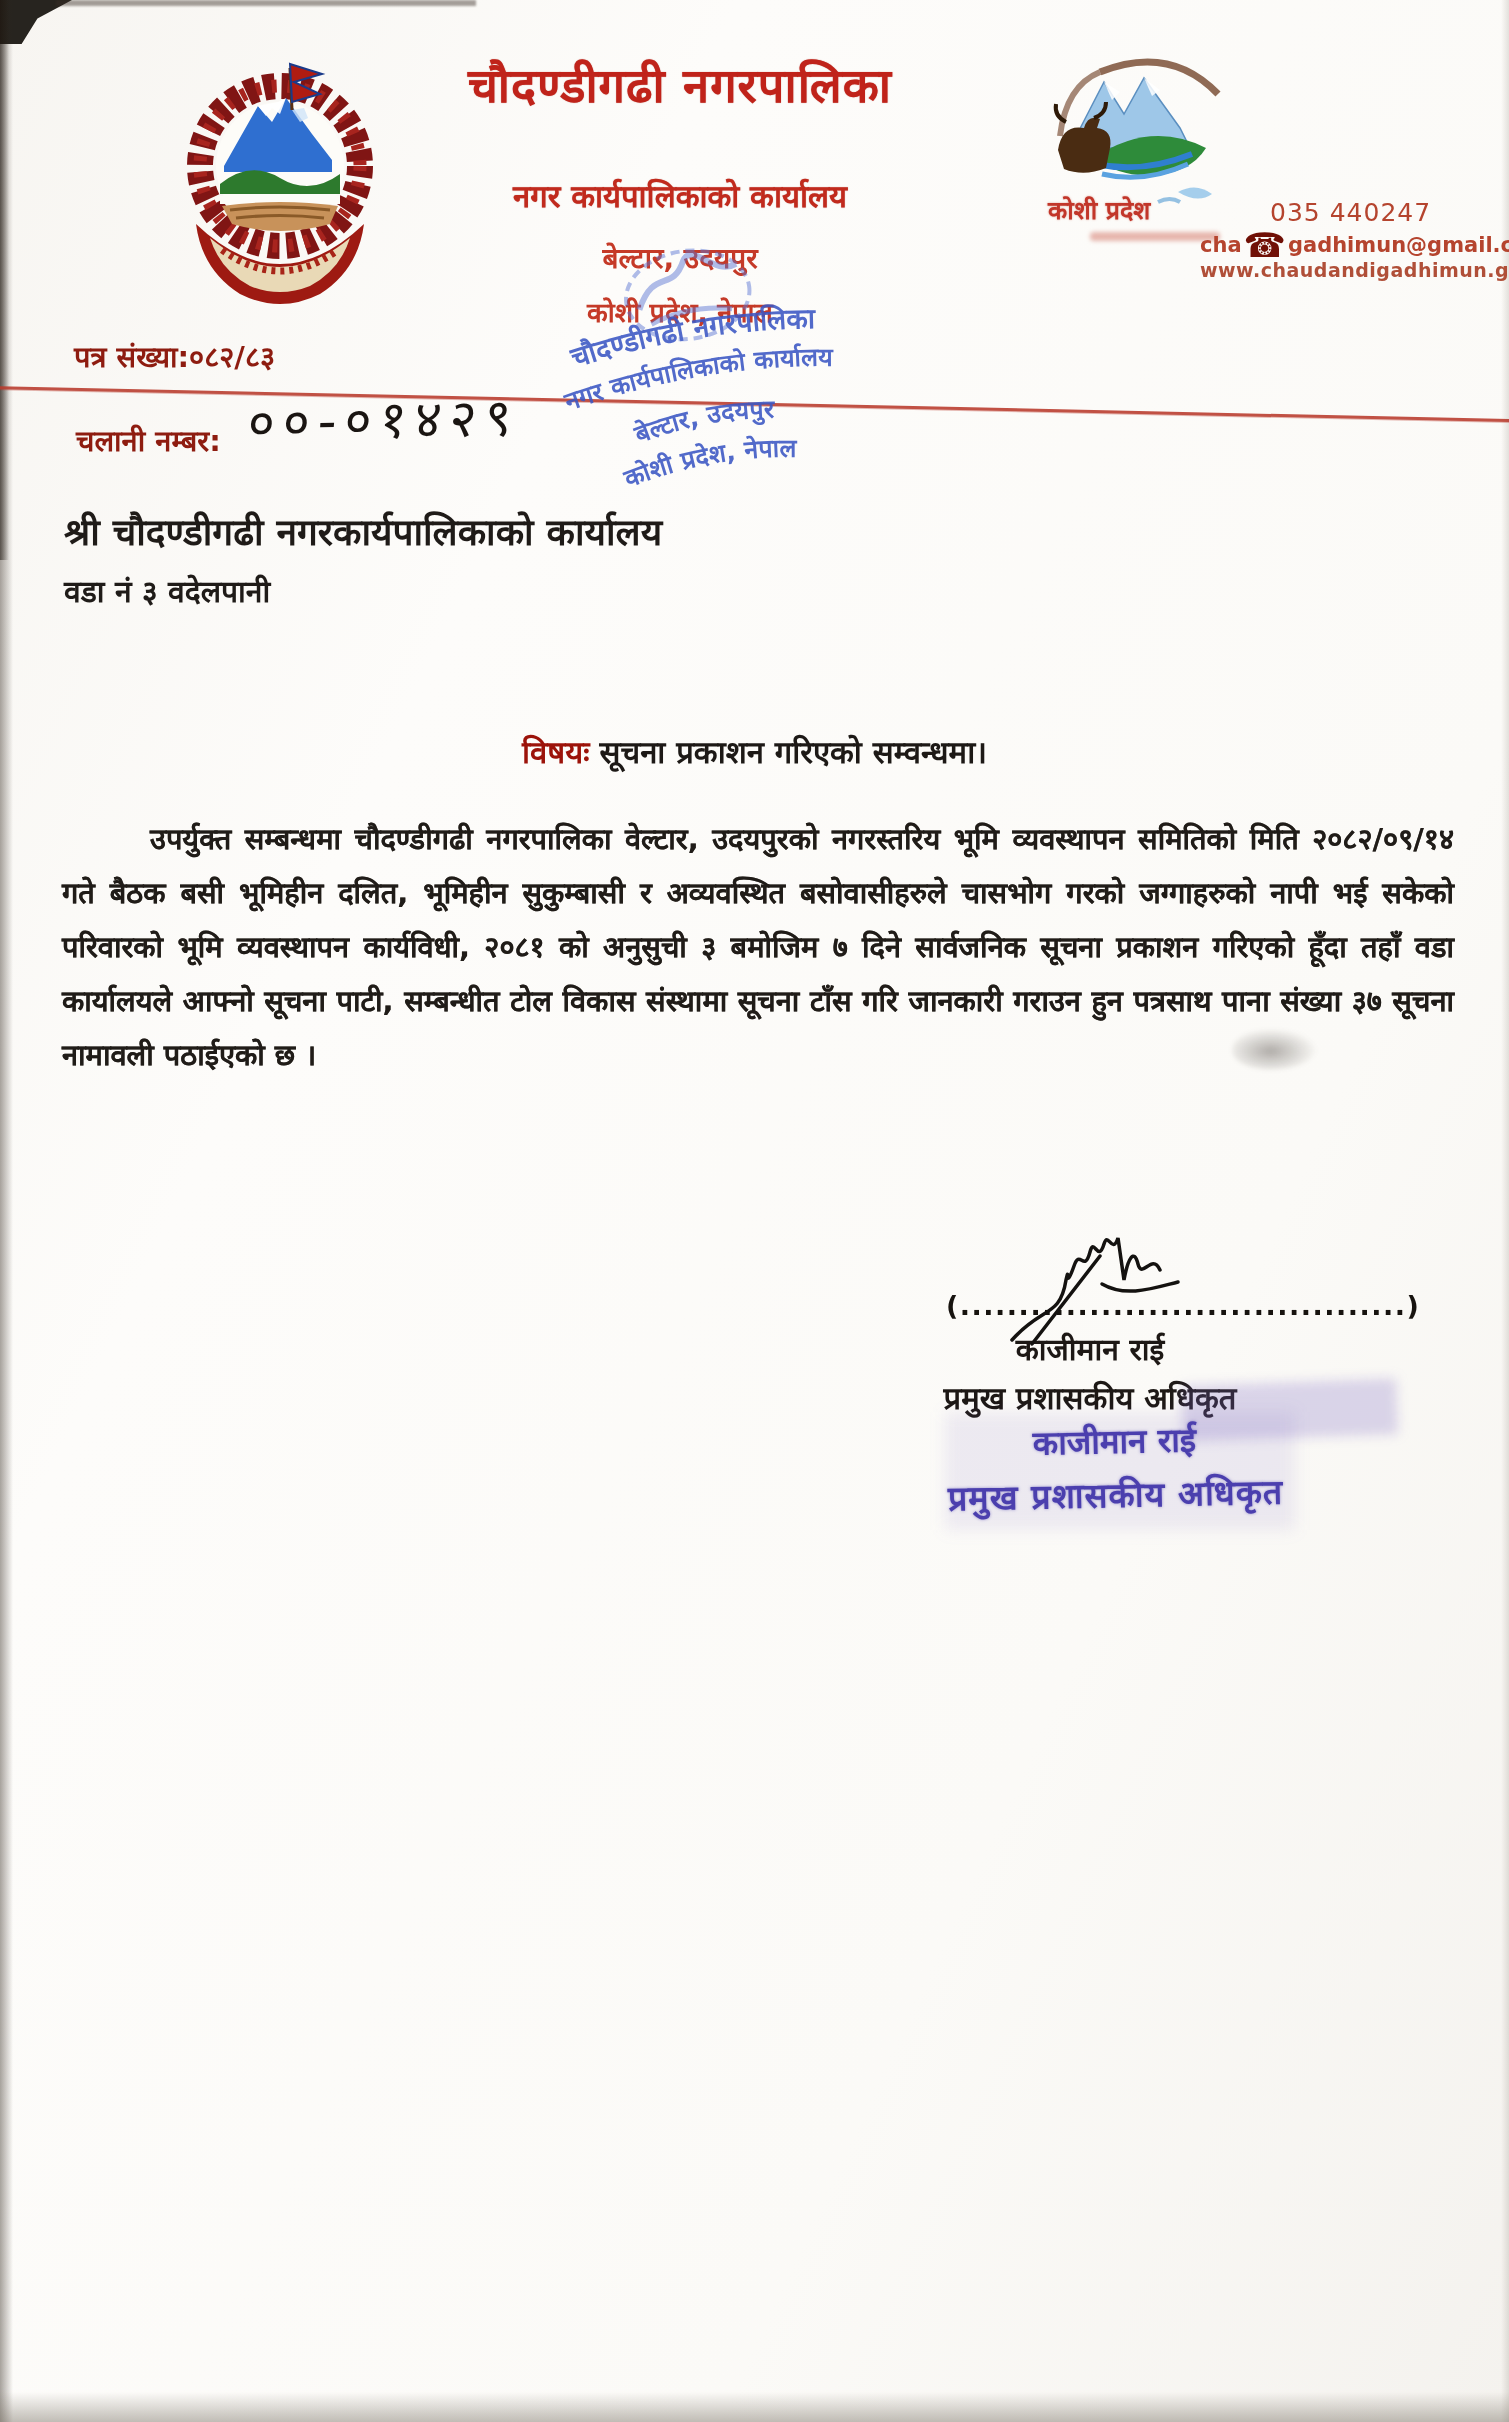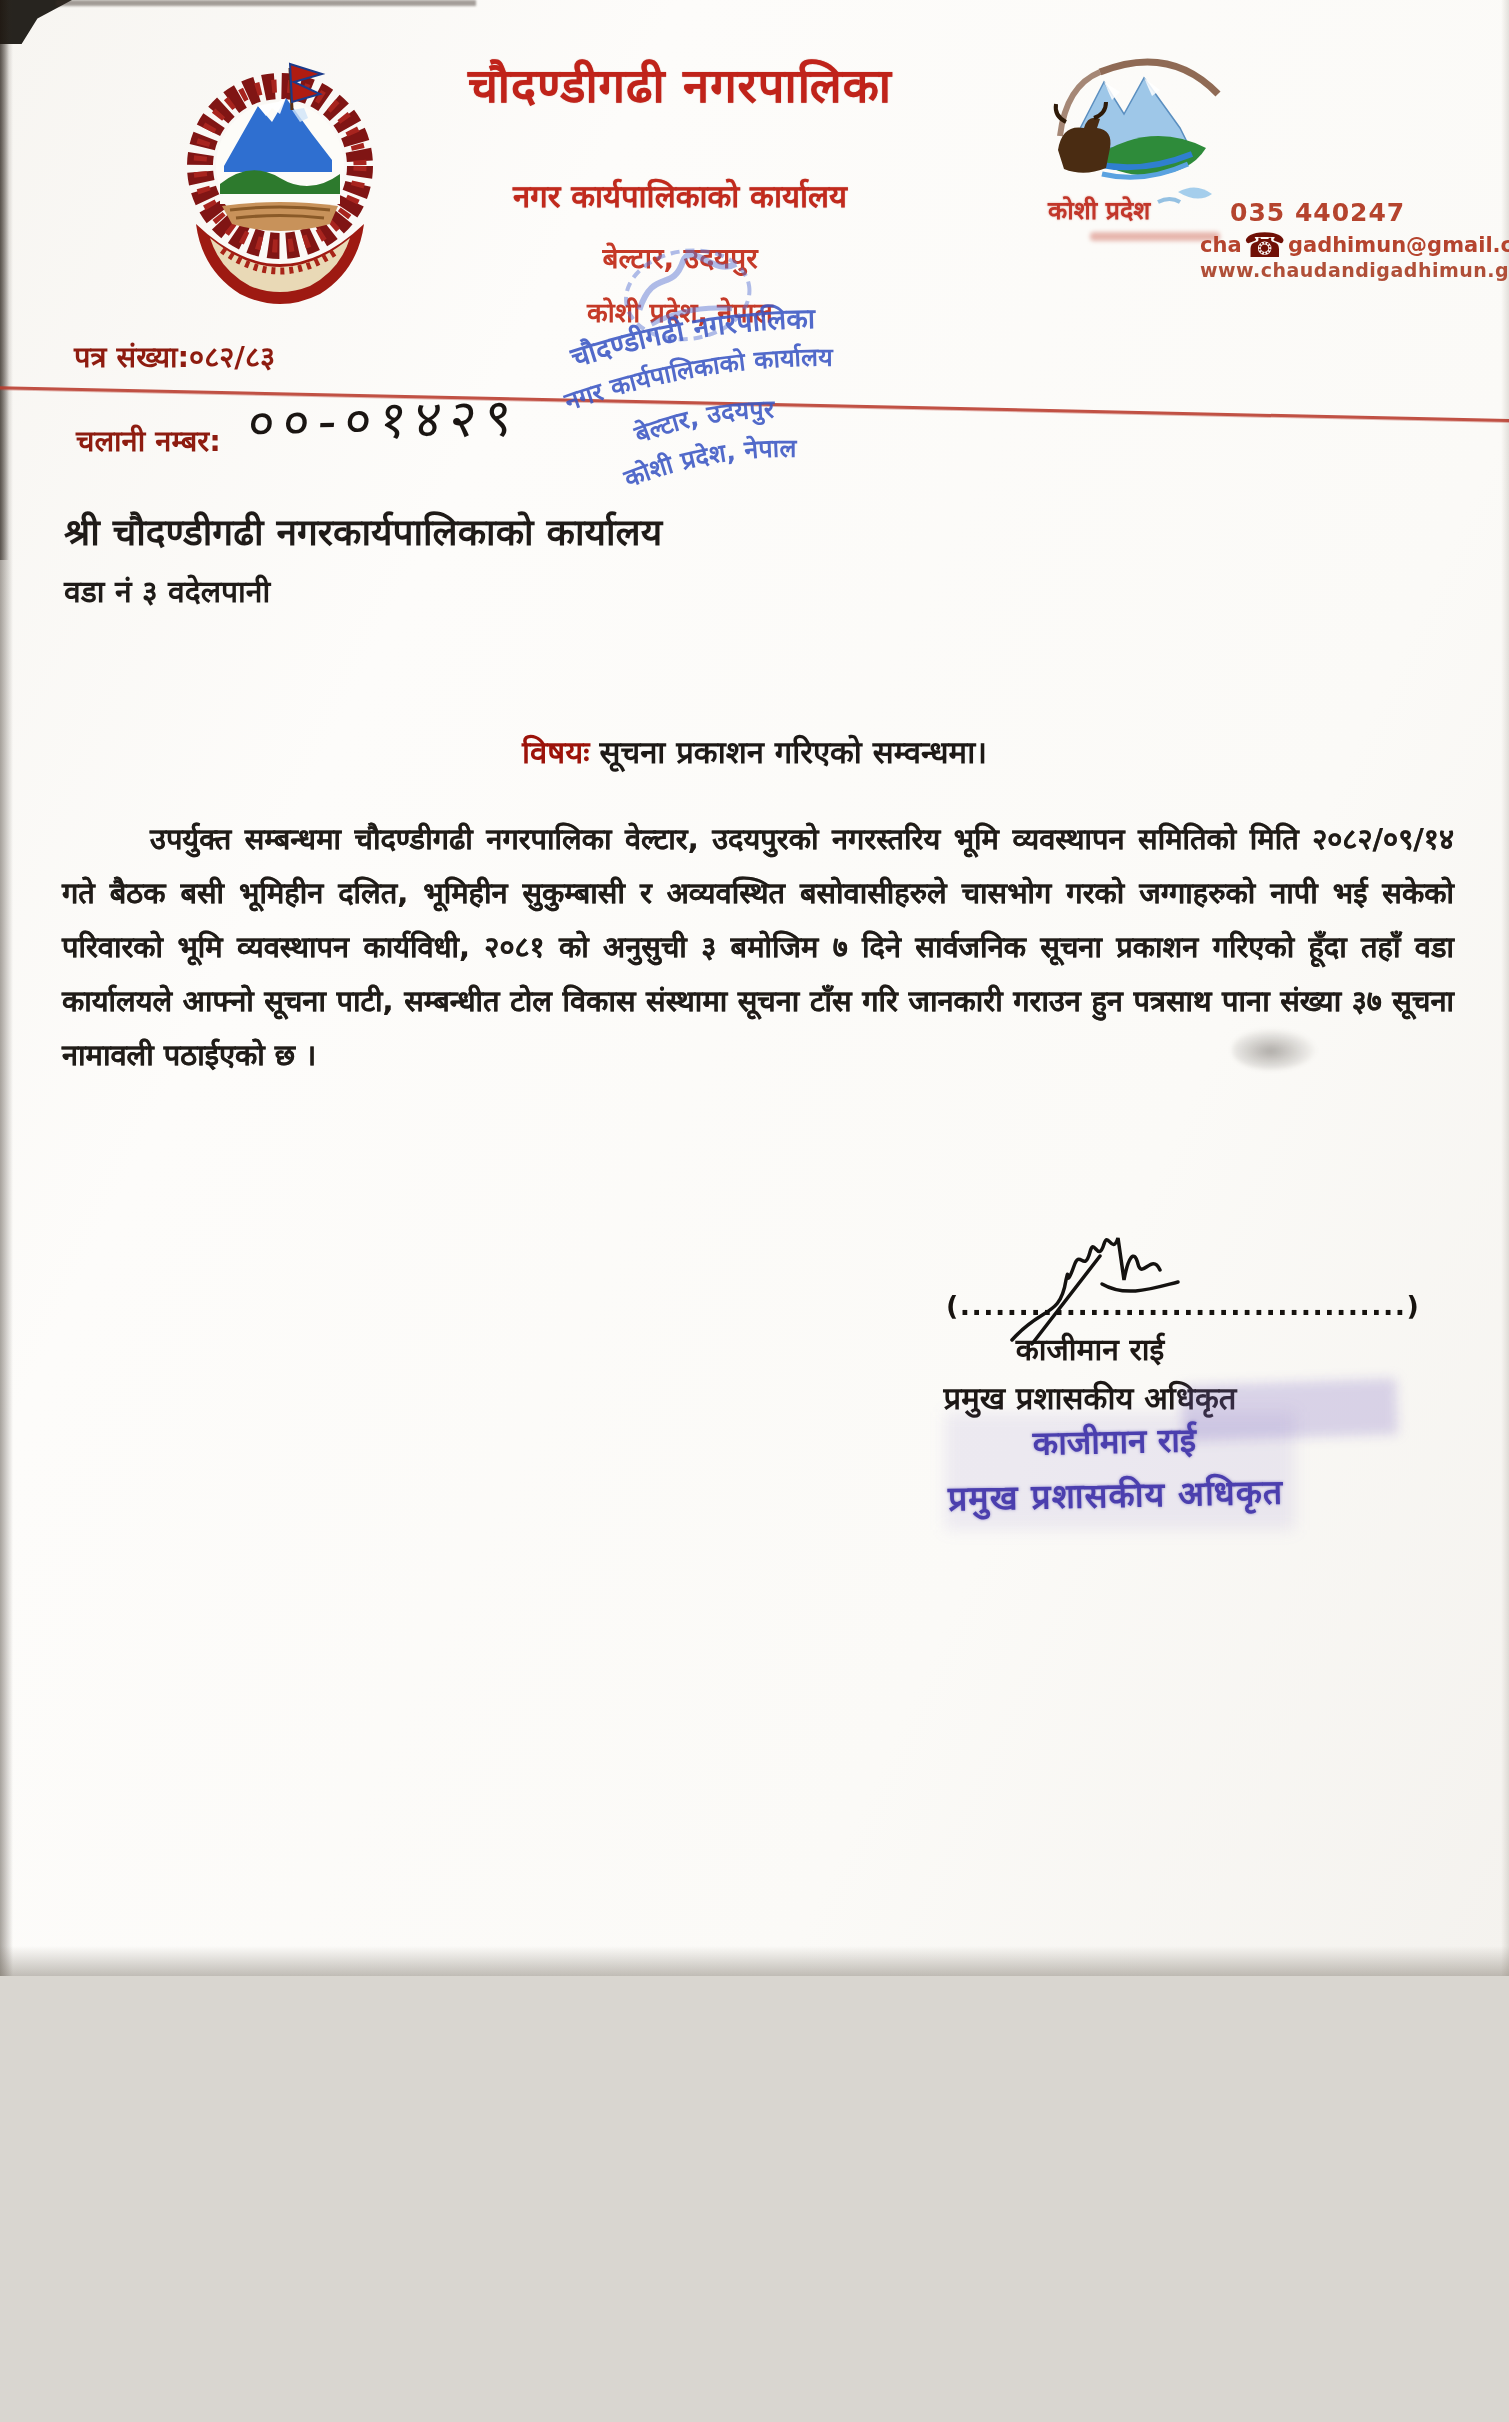--- a/index.html
+++ b/index.html
@@ -2,21 +2,21 @@
 <html><head>
 <meta charset="utf-8">
 <style>
   * { margin:0; padding:0; box-sizing:border-box; }
   body {
     background:#d9d6d0;
     font-family:"DejaVu Sans","Liberation Sans",sans-serif;
   }
   .page {
     position:relative;
-    width:1509px; height:1976px;
+    width:1509px; height:2422px;
     margin:0 auto;
     background:linear-gradient(115deg,#f7f5f1 0%,#fdfcfa 28%,#fbfaf7 70%,#f4f2ee 100%);
     overflow:hidden;
     color:#211d1a;
   }
   
   .corner-mark{position:absolute;left:0;top:0;width:72px;height:44px;background:#15110d;
     clip-path:polygon(0 0,100% 0,52% 42%,30% 100%,0 100%);opacity:.92;}
   .edge-left{position:absolute;left:0;top:0;width:13px;height:100%;
     background:linear-gradient(to right,rgba(48,38,28,.42),rgba(48,38,28,0));}
@@ -39,21 +39,21 @@
     text-shadow:0 0 1px rgba(160,30,20,.5);}
   .lh-place{margin-top:22px;font-size:28px;font-weight:bold;color:#c53a28;}
   .lh-province{margin-top:17px;font-size:27px;font-weight:bold;color:#c53a28;}
   .logo-left{position:absolute;left:180px;top:48px;}
   .logo-right{position:absolute;left:1038px;top:52px;}
   .koshi-label{position:absolute;left:1048px;top:192px;font-size:25px;font-weight:bold;
     color:#c2362a;text-shadow:0 0 2px rgba(190,60,40,.5);}
   .koshi-motto{position:absolute;left:1090px;top:232px;width:130px;height:9px;
     background:rgba(196,70,52,.38);filter:blur(2px);border-radius:4px;}
   .contact{position:absolute;left:1200px;top:198px;width:300px;color:#b5442e;}
-  .contact .phone-no{font-size:25px;font-weight:bold;letter-spacing:1px;margin-left:30px;}
+  .contact .phone-no{font-size:25px;font-weight:normal;letter-spacing:1px;margin-left:70px;}
   .contact .email-line{margin-top:6px;font-size:21px;font-weight:bold;display:flex;align-items:center;}
   .contact .phone-glyph{font-size:34px;color:#701006;line-height:20px;margin:0 2px;}
   .contact .web-line{margin-top:2px;font-size:19px;font-weight:bold;color:#b04f38;
     filter:blur(.4px);letter-spacing:.5px;}
   
   .patra{position:absolute;left:74px;top:336px;font-size:29px;font-weight:bold;color:#8e1c10;}
   .red-rule{position:absolute;left:-6px;top:386px;width:1530px;height:3px;background:#b93a2c;
     opacity:.88;transform:rotate(1.25deg);transform-origin:left center;
     box-shadow:0 1px 0 rgba(185,58,44,.4);}
   .chalani{position:absolute;left:76px;top:412px;font-size:29px;font-weight:bold;color:#8e1c10;margin-top:8px;}

